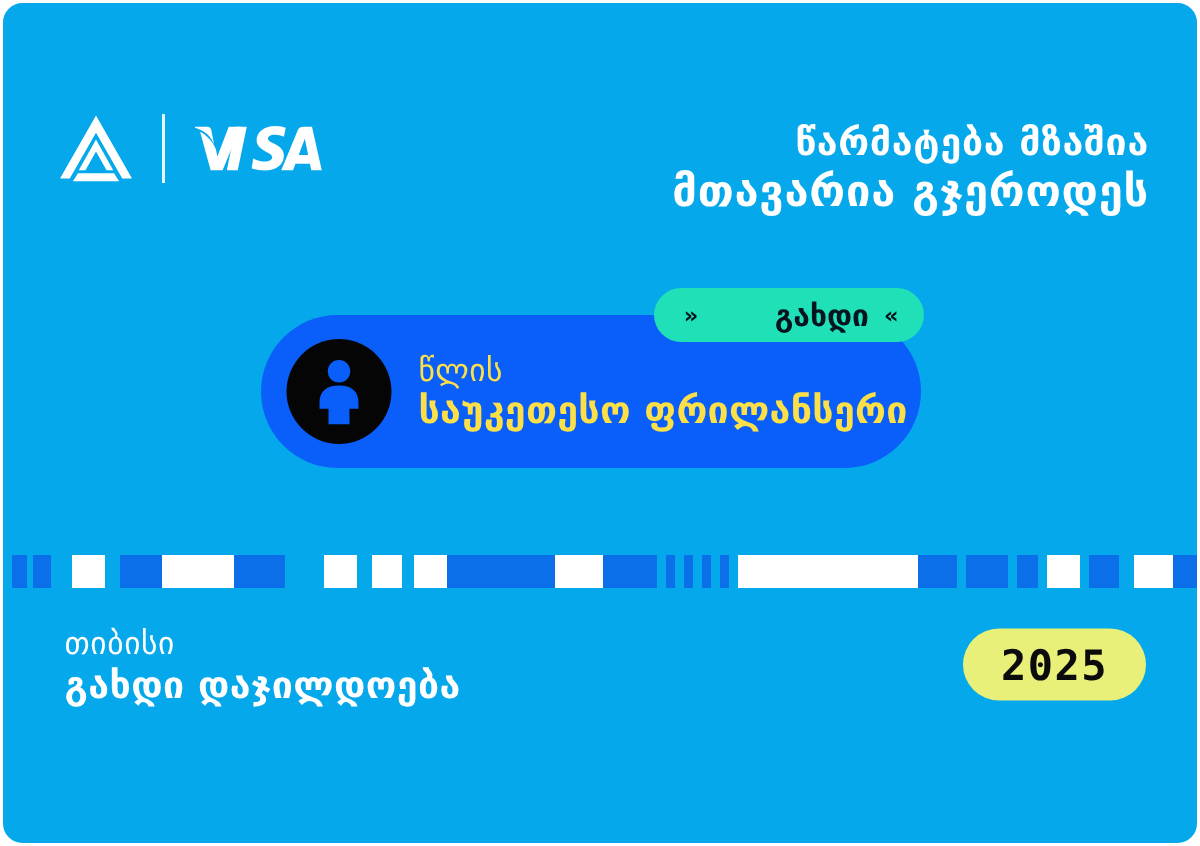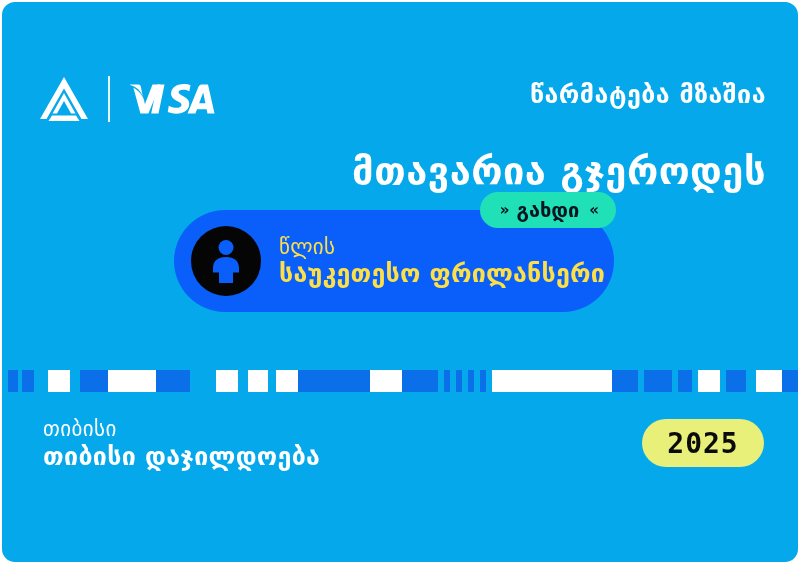--- a/index.html
+++ b/index.html
@@ -69,23 +69,22 @@
     display: block;
     font-weight: bold;
     letter-spacing: .5px;
     white-space: nowrap;
   }
   .headline-line-1 {
     font-size: 25px;
     line-height: 30px;
   }
   .headline-line-2 {
-    font-size: 38px;
+    font-size: 29px;
     line-height: 34px;
-    margin-top: 44px;
   }
 
   
   .award-wrap {
     position: absolute;
     left: 0;
     top: 190px;
     width: 800px;
     height: 135px;
   }
@@ -105,21 +104,21 @@
     z-index: 3;
     font-weight: bold;
     font-size: 20px;
   }
   .award-badge .chev {
     font-size: 15px;
     line-height: 1;
     letter-spacing: -3px;
     display: inline-block;
   }
-  .award-badge-label { white-space: nowrap; }
+  .award-badge-label { white-space: nowrap; margin-left: 44px; }
 
   .award-pill {
     position: absolute;
     left: 172px;
     top: 18px;
     width: 440px;
     height: 102px;
     background: #0A5FFA;
     border-radius: 56px;
     display: flex;
@@ -316,20 +315,20 @@
       <span class="bar" style="width: 6px; background: rgb(5, 168, 234);"></span>
       <span class="bar" style="width: 20px; background: rgb(10, 111, 232);"></span>
       <span class="bar" style="width: 10px; background: rgb(5, 168, 234);"></span>
       <span class="bar" style="width: 26px; background: rgb(255, 255, 255);"></span>
       <span class="bar" style="width: 26px; background: rgb(10, 111, 232);"></span>
     </div>
 
   <div class="footer">
     <div class="footer-text">
       <span class="footer-kicker">თიბისი</span>
-      <span class="footer-title">თიბისი დაჯილდოება</span>
+      <span class="footer-title">გახდი დაჯილდოება</span>
     </div>
     <div class="year-badge" style="background: rgb(232, 240, 122);">
       <span class="year-badge-label" style="color: rgb(11, 11, 11);">2025</span>
     </div>
   </div>
 
 </div>
 
 </body></html>

